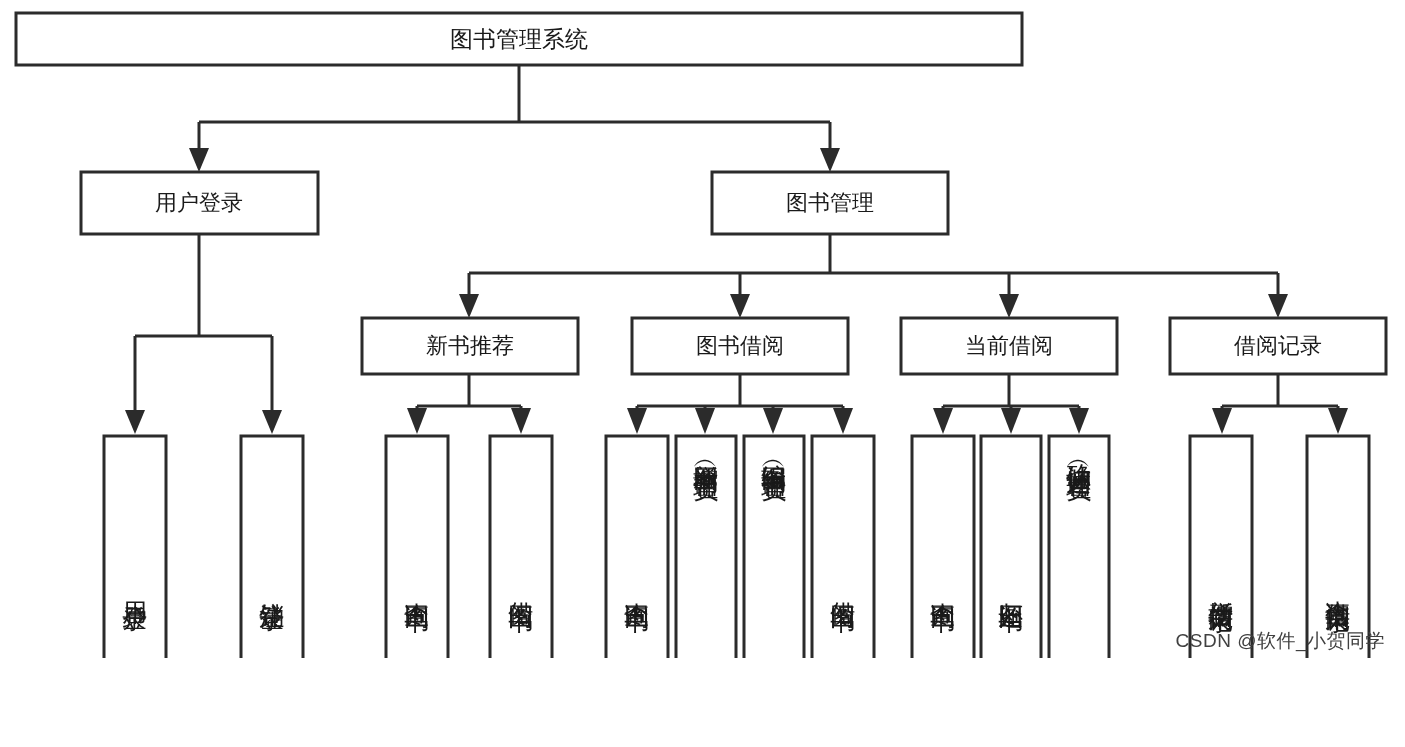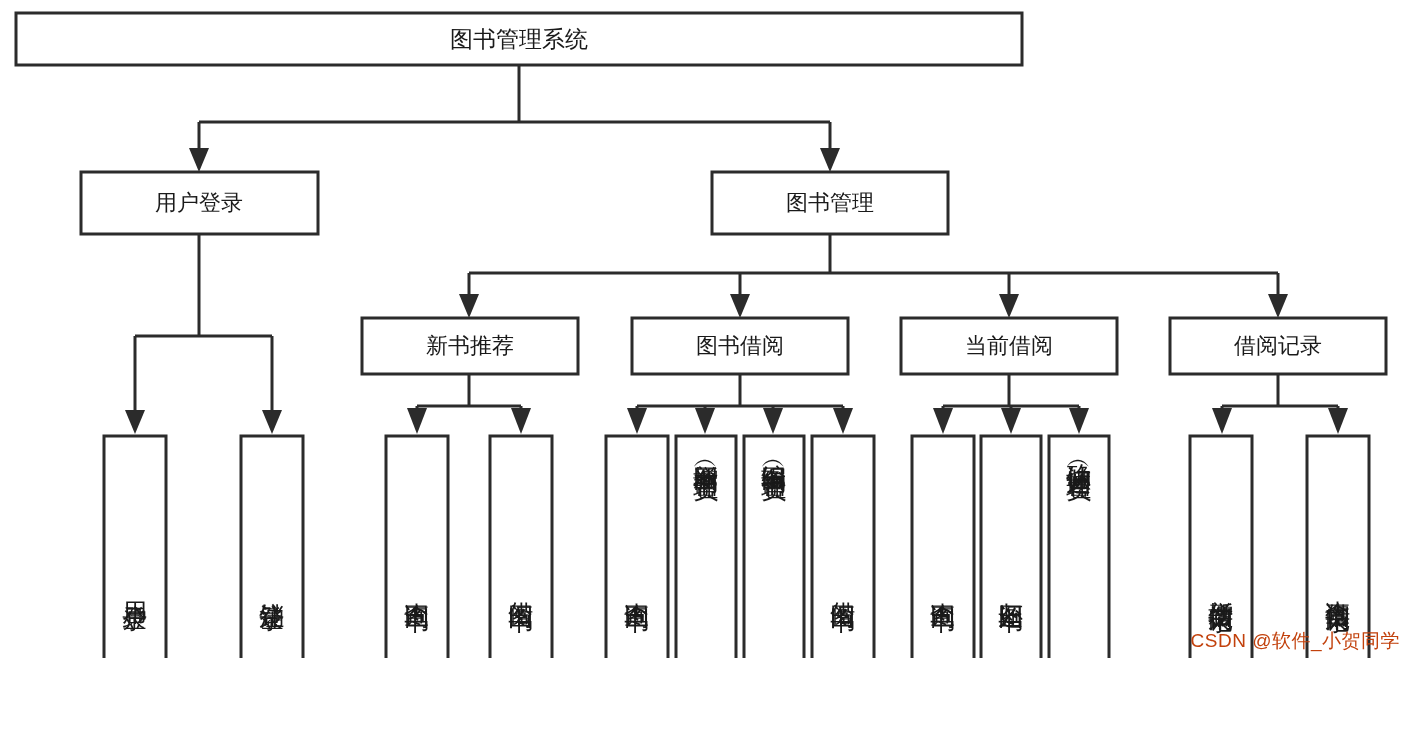--- a/index.html
+++ b/index.html
@@ -63,25 +63,25 @@
     font-family: "Liberation Sans", "DejaVu Sans", sans-serif;
     font-size: 25px;
     line-height: 1.05;
     letter-spacing: 2px;
     color: #1a1a1a;
     white-space: nowrap;
     text-align: center;
   }
   .watermark {
     position: absolute;
-    right: 5px;
+    right: 20px;
     bottom: 4px;
     font-family: "Liberation Sans", "DejaVu Sans", sans-serif;
     font-size: 19px;
-    color: #c2410c;
+    color: #404040;
     letter-spacing: 0.5px;
     white-space: nowrap;
   }
 </style>
 </head>
 <body>
 
 <div id="canvas">
 
   <svg class="diagram" viewBox="0 0 1405 747">

